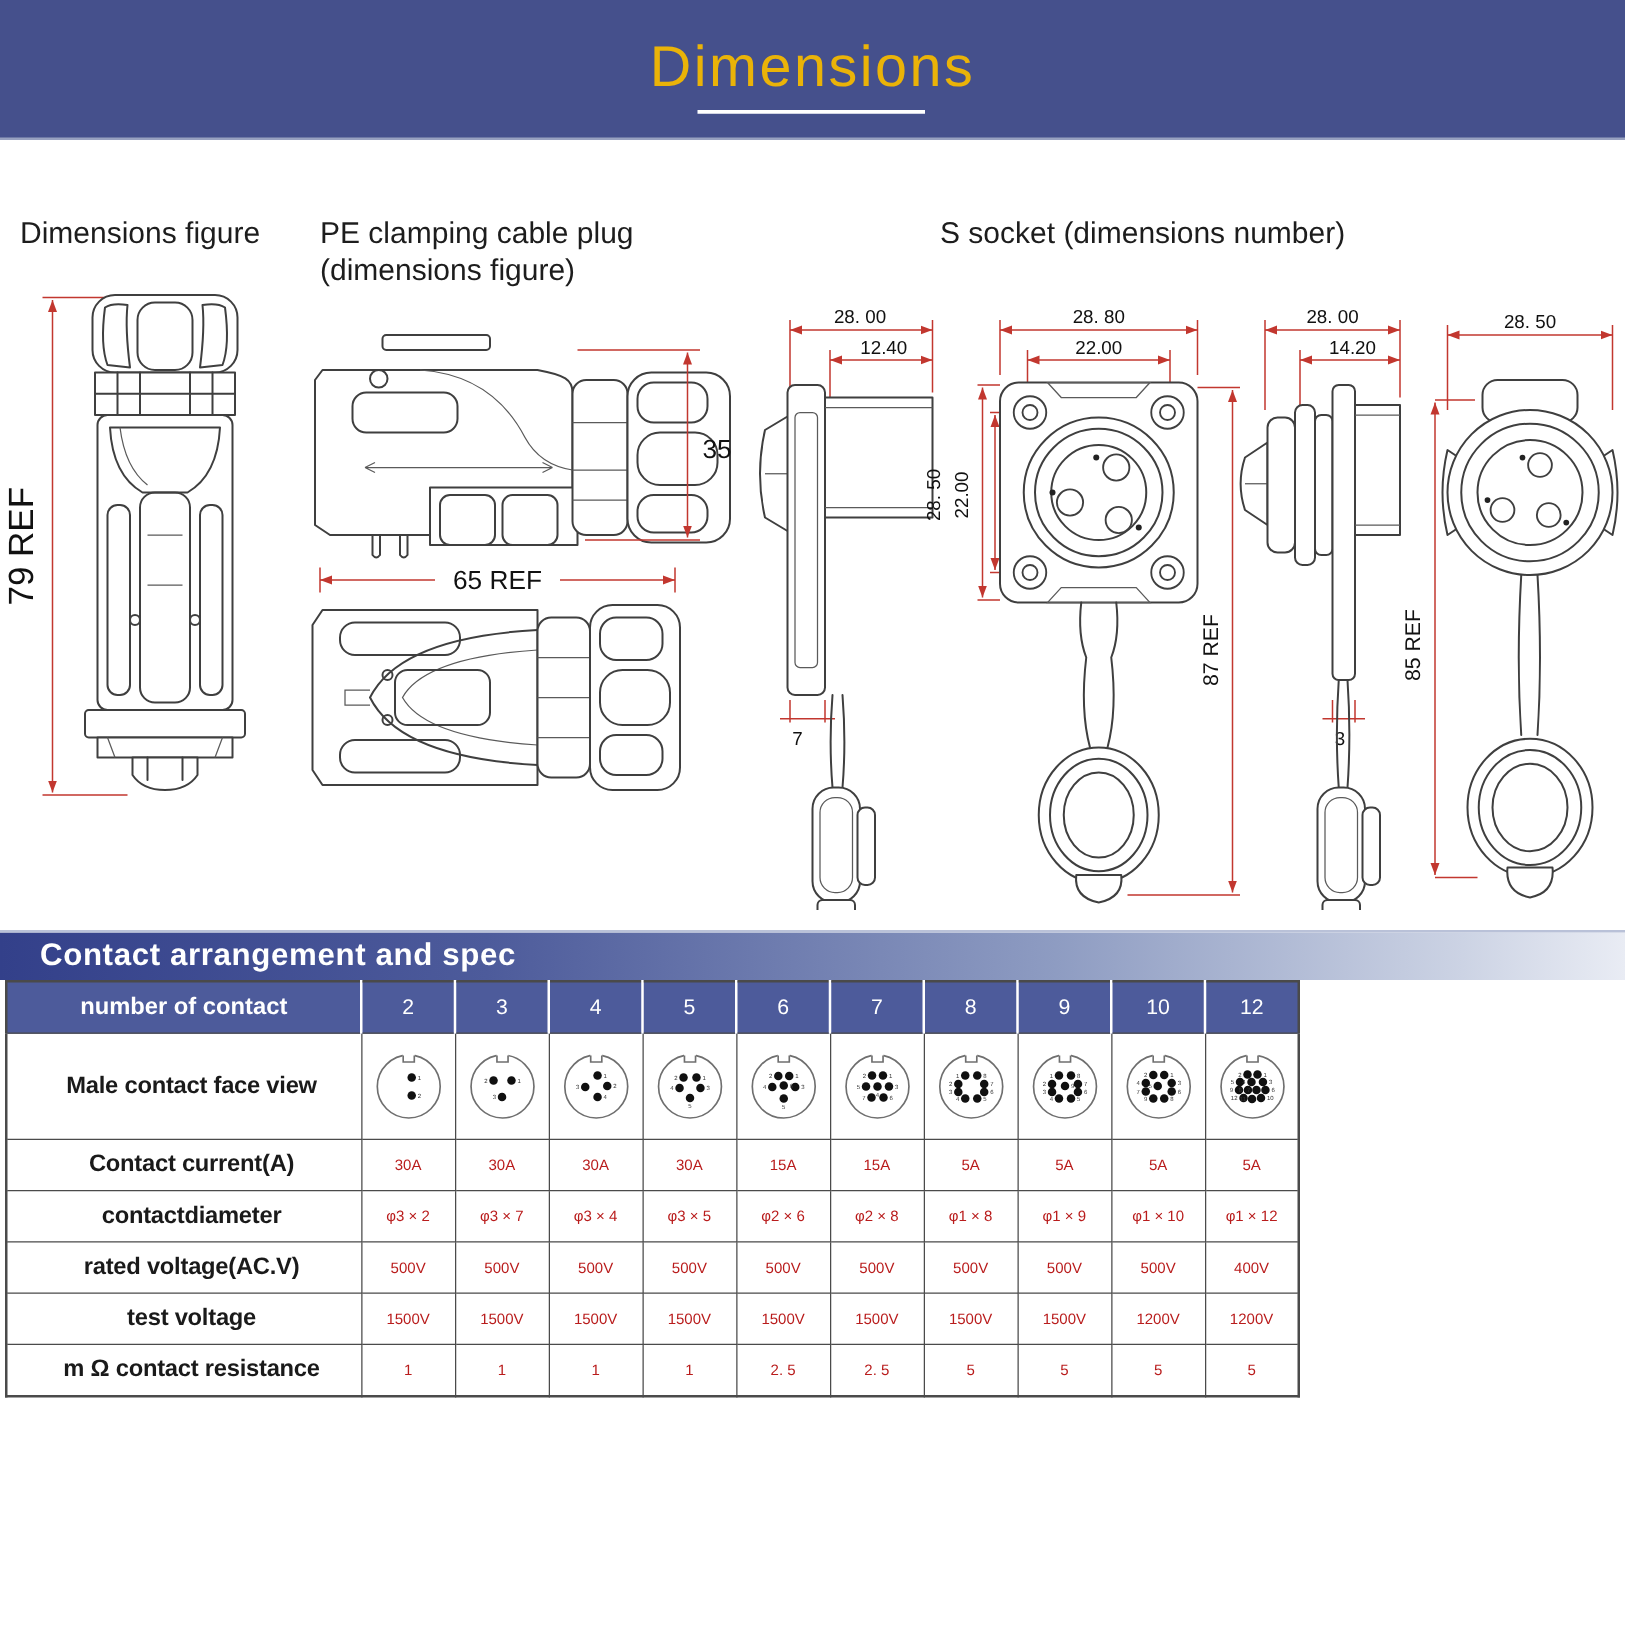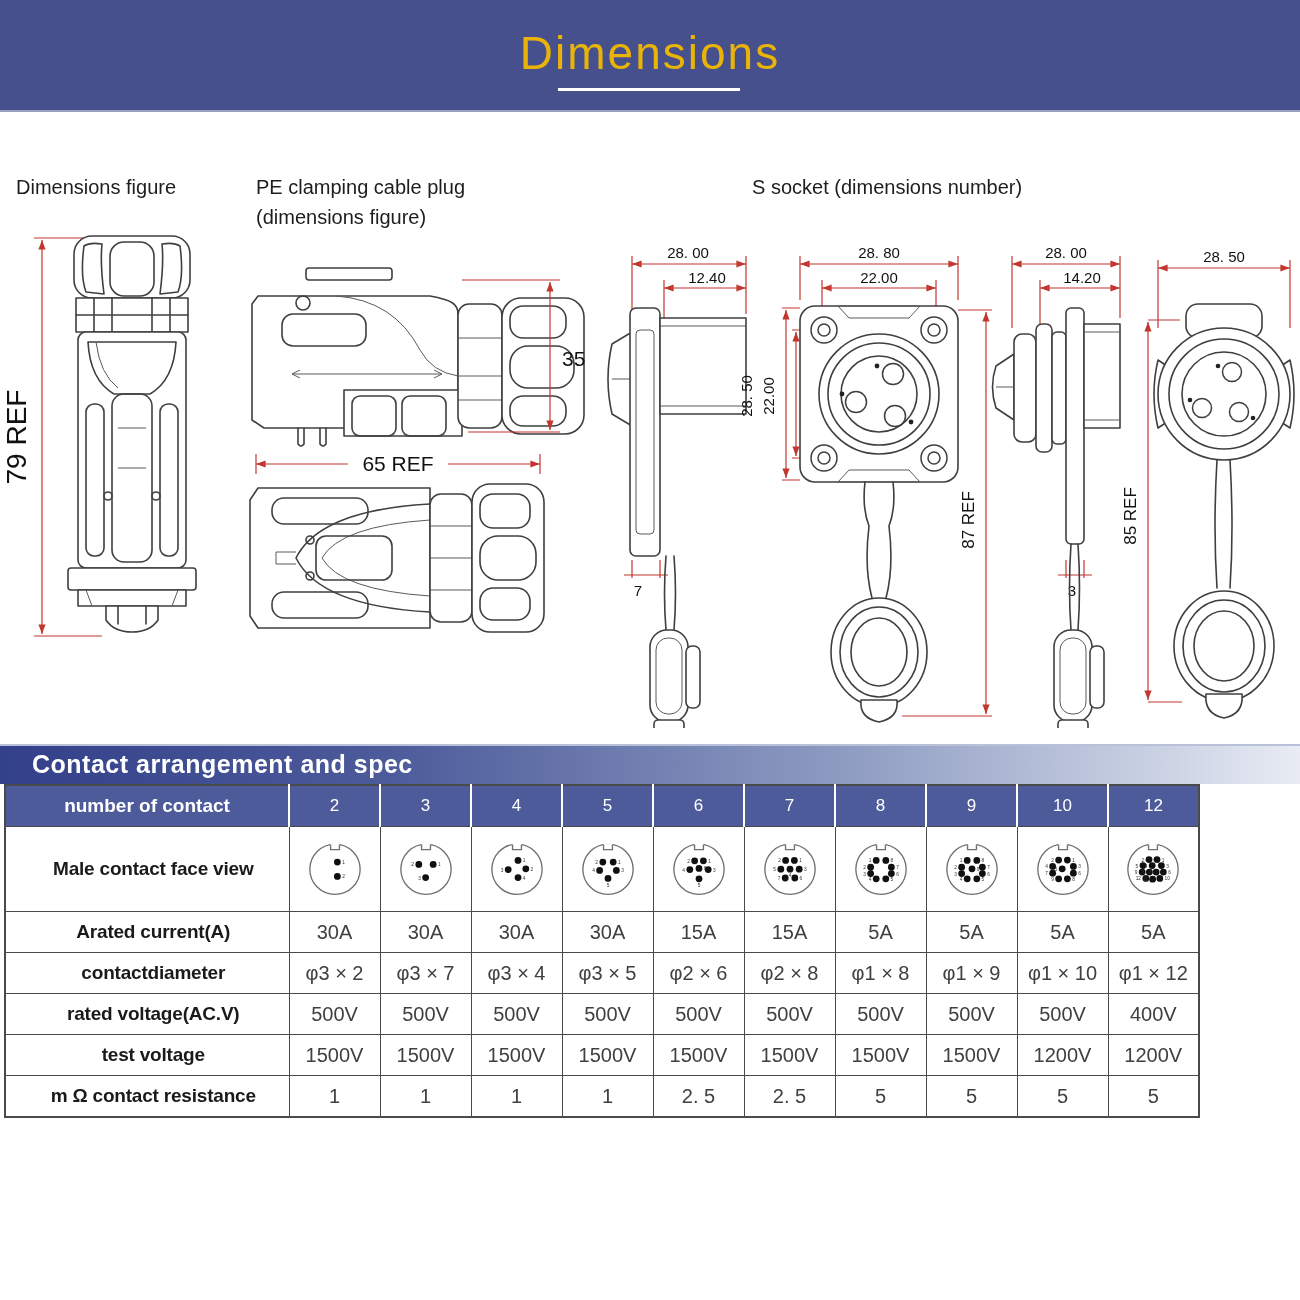--- a/index.html
+++ b/index.html
@@ -5,21 +5,21 @@
 <style>
   html,body{margin:0;padding:0;background:#fff;}
   body{width:1300px;height:1300px;position:relative;font-family:"Liberation Sans",sans-serif;color:#1a1a1a;overflow:hidden;}
 
   
   .banner{position:absolute;left:0;top:0;width:1300px;height:110px;background:#45508c;border-bottom:2px solid #98a1c0;}
   .banner-title{position:absolute;left:0;top:26px;width:100%;text-align:center;color:#eab308;font-size:46px;letter-spacing:2px;font-weight:400;}
   .banner-underline{position:absolute;left:558px;top:88px;width:182px;height:3px;background:#fff;}
 
   
-  .fig-label{position:absolute;font-size:20px;color:#1d1d1d;line-height:30px;}
+  .fig-label{position:absolute;font-size:24px;color:#1d1d1d;line-height:30px;}
   .lbl-left{left:16px;top:172px;}
   .lbl-mid{left:256px;top:172px;}
   .lbl-right{left:752px;top:172px;}
 
   
   .drawings{position:absolute;left:0;top:128px;width:1300px;height:600px;}
   .ln{stroke:#3f3f3f;fill:none;stroke-width:1.6;stroke-linejoin:round;stroke-linecap:round;}
   .lnf{stroke:#3f3f3f;fill:#ffffff;stroke-width:1.6;stroke-linejoin:round;}
   .thin{stroke:#5a5a5a;stroke-width:1;fill:none;}
   .dim{stroke:#c2372f;stroke-width:1.2;fill:none;}
@@ -27,27 +27,27 @@
   .hole{stroke:#3f3f3f;fill:#fff;stroke-width:1.5;}
 
   
   .section-bar{position:absolute;left:0;top:728px;width:1300px;height:38px;
     background:linear-gradient(to right,#33408a 0%,#4d5b9b 30%,#8e9cc2 65%,#ccd3e4 90%,#e9ecf4 100%);
     border-top:2px solid #b9c1d8;margin-top:16px;}
   .section-title{position:absolute;left:32px;top:4px;color:#fff;font-size:25px;font-weight:bold;letter-spacing:.5px;}
 
   
   .spec-wrap{position:absolute;left:4px;top:784px;width:1292px;}
-  table.spec{border-collapse:collapse;table-layout:fixed;width:1196px;border:2px solid #4a4a4a;background:#fff;}
+  table.spec{border-collapse:collapse;table-layout:fixed;width:1036px;border:2px solid #4a4a4a;background:#fff;}
   .spec th,.spec td{border:1px solid #4a4a4a;text-align:center;vertical-align:middle;padding:0;}
   .spec thead th{background:#4d5b9b;color:#fff;height:40px;font-size:17px;font-weight:normal;border-left:2px solid #fff;border-right:2px solid #fff;border-top:2px solid #4a4a4a;}
   .spec thead th.corner{font-size:19px;font-weight:bold;border-left:2px solid #4a4a4a;}
   .spec thead th:last-child{border-right:2px solid #4a4a4a;}
   .spec td.rowlabel{font-weight:bold;font-size:19px;letter-spacing:-.2px;padding-left:12px;}
-  .spec td.val{font-size:20px;color:#404040;}
+  .spec td.val{font-size:12px;color:#b91c1c;}
   .spec tr.facerow td{height:84px;}
   .spec tr.datarow td{height:40px;}
 </style>
 </head>
 <body>
 
 <div class="banner">
   <div class="banner-title">Dimensions</div>
   <div class="banner-underline"></div>
 </div>
@@ -466,21 +466,21 @@
               <text x="70.5" y="59.4" font-size="6.5" fill="#333" text-anchor="start" font-family="Liberation Sans, sans-serif">6</text>
               <circle cx="40.3" cy="65.4" r="4.6" fill="#101010"></circle>
               <text x="33.8" y="68.0" font-size="6.5" fill="#333" text-anchor="end" font-family="Liberation Sans, sans-serif">12</text>
               <circle cx="49.5" cy="66.5" r="4.6" fill="#101010"></circle>
               <text x="43.0" y="69.1" font-size="6.5" fill="#333" text-anchor="end" font-family="Liberation Sans, sans-serif">11</text>
               <circle cx="59.2" cy="65.4" r="4.6" fill="#101010"></circle>
               <text x="65.7" y="68.0" font-size="6.5" fill="#333" text-anchor="start" font-family="Liberation Sans, sans-serif">10</text>
             </svg></td>
         </tr>
     <tr class="datarow">
-          <td class="rowlabel">Arated current(A)</td>
+          <td class="rowlabel">Contact current(A)</td>
           <td class="val">30A</td>
           <td class="val">30A</td>
           <td class="val">30A</td>
           <td class="val">30A</td>
           <td class="val">15A</td>
           <td class="val">15A</td>
           <td class="val">5A</td>
           <td class="val">5A</td>
           <td class="val">5A</td>
           <td class="val">5A</td>

